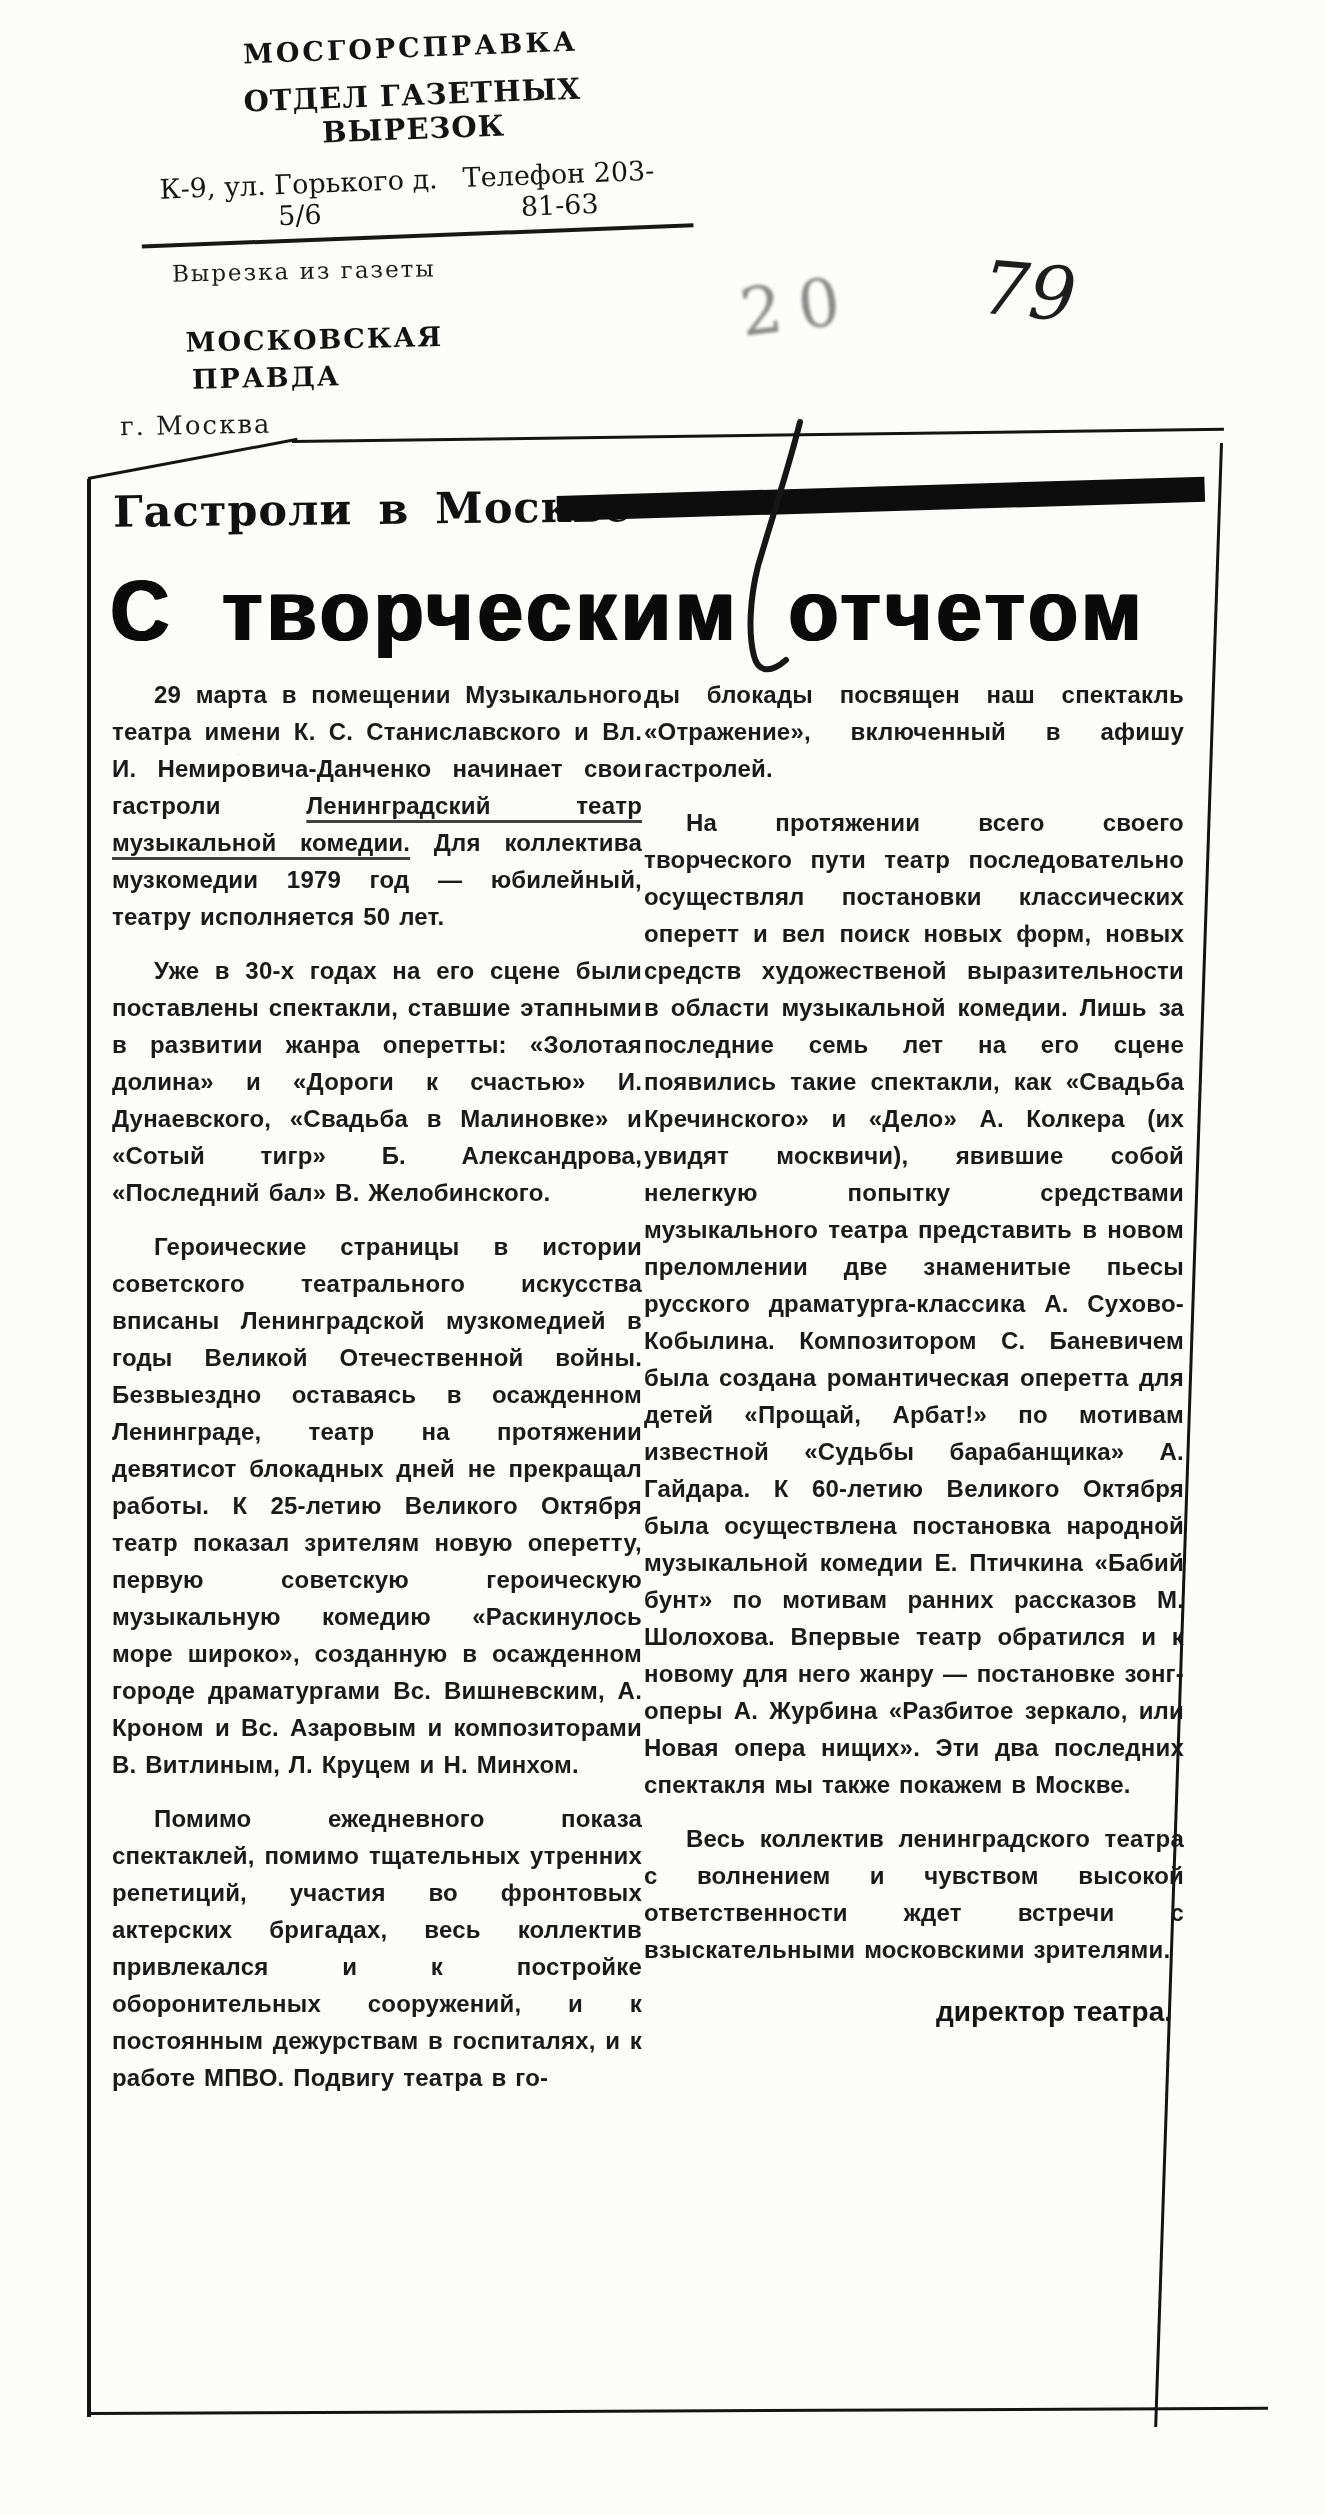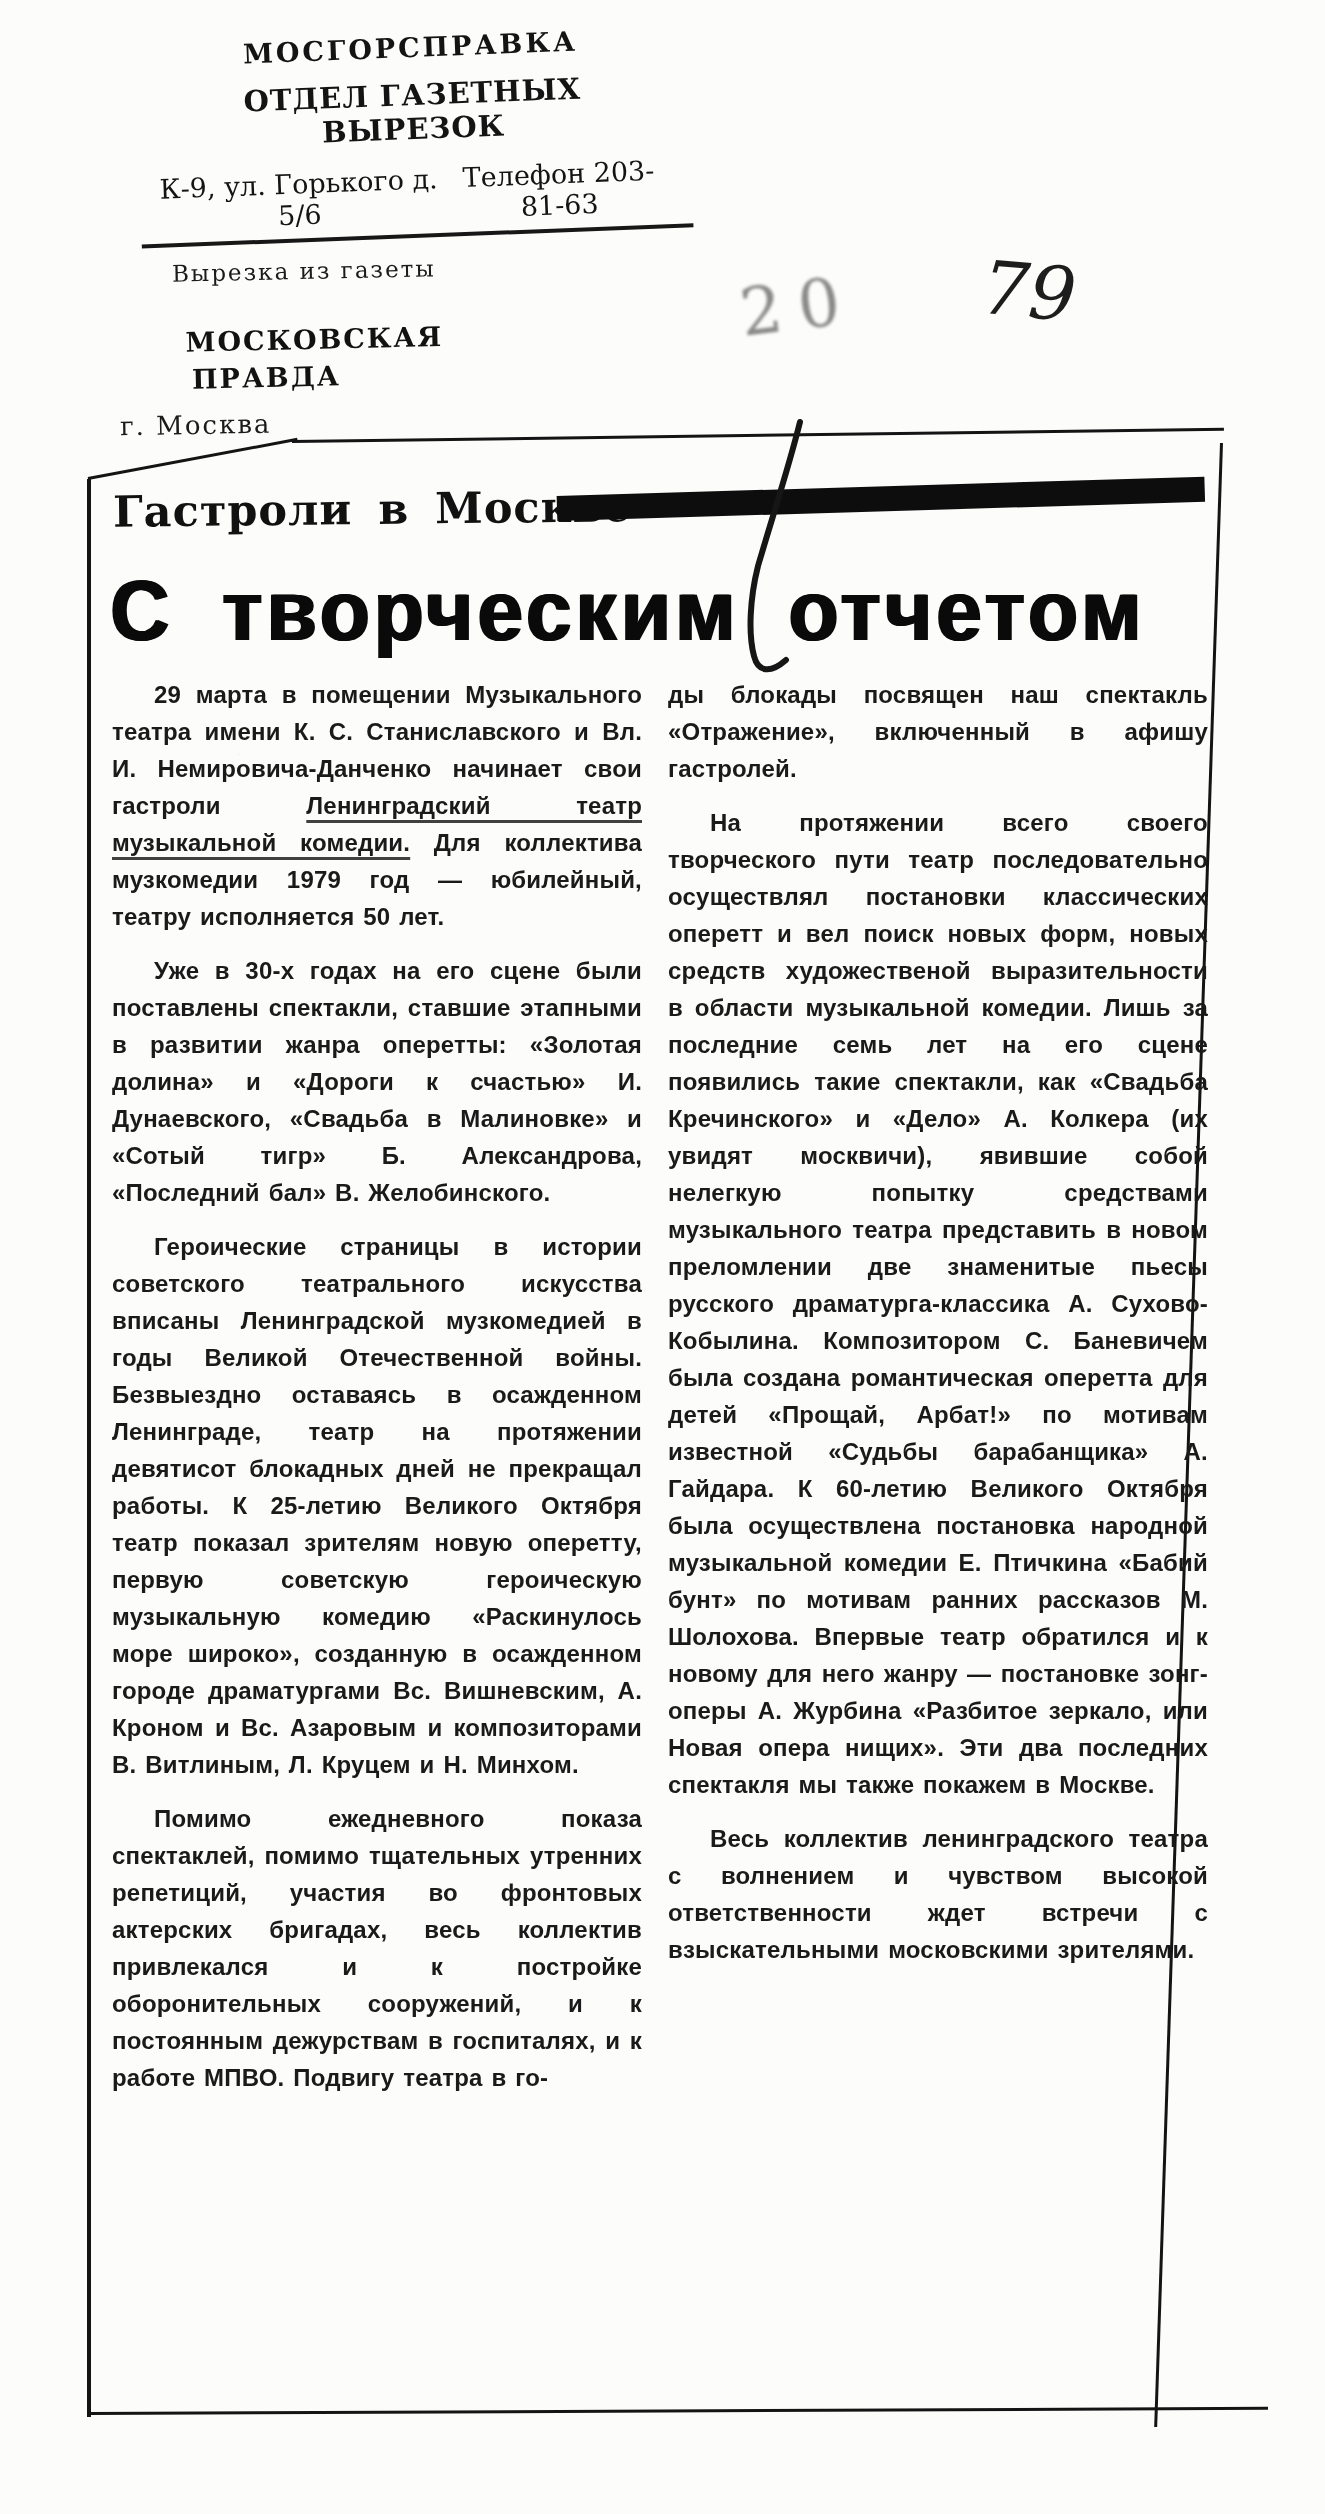--- a/index.html
+++ b/index.html
@@ -80,21 +80,21 @@
     position:absolute;left:110px;top:562px;width:1145px;
     font-size:82px;font-weight:bold;letter-spacing:4px;word-spacing:22px;
     color:#0a0a0a;white-space:nowrap;
     text-shadow:1.5px 0 currentColor,-1px 0 currentColor;
     transform:scaleY(1.04);transform-origin:left top;
   }
   .penstroke{position:absolute;left:700px;top:408px;width:200px;height:300px;pointer-events:none;}
   
   .col{position:absolute;top:676px;}
   .col-left{left:112px;width:530px;}
-  .col-right{left:668px;width:540px;}
+  .col-right{left:644px;width:540px;}
   .col p{
     font-size:24px;font-weight:700;line-height:37px;
     text-align:justify;text-indent:42px;margin:0 0 17px 0;
     color:#1a1a1a;letter-spacing:.2px;word-spacing:2px;
   }
   .col p.no-indent{text-indent:0;}
   .hand-underline{
     text-decoration:underline;
     text-decoration-thickness:3px;
     text-decoration-color:rgba(30,30,30,.85);
@@ -150,16 +150,17 @@
     <p>Уже в 30-х годах на его сцене были поставлены спектакли, ставшие этапными в развитии жанра оперетты: «Золотая долина» и «Дороги к счастью» И. Дунаевского, «Свадьба в Малиновке» и «Сотый тигр» Б. Александрова, «Последний бал» В. Желобинского.</p>
     <p>Героические страницы в истории советского театрального искусства вписаны Ленинградской музкомедией в годы Великой Отечественной войны. Безвыездно оставаясь в осажденном Ленинграде, театр на протяжении девятисот блокадных дней не прекращал работы. К 25-летию Великого Октября театр показал зрителям новую оперетту, первую советскую героическую музыкальную комедию «Раскинулось море широко», созданную в осажденном городе драматургами Вс. Вишневским, А. Кроном и Вс. Азаровым и композиторами В. Витлиным, Л. Круцем и Н. Минхом.</p>
     <p>Помимо ежедневного показа спектаклей, помимо тщательных утренних репетиций, участия во фронтовых актерских бригадах, весь коллектив привлекался и к постройке оборонительных сооружений, и к постоянным дежурствам в госпиталях, и к работе МПВО. Подвигу театра в го-</p>
   </div>
 
   <div class="col col-right">
     <p class="no-indent">ды блокады посвящен наш спектакль «Отражение», включенный в афишу гастролей.</p>
     <p>На протяжении всего своего творческого пути театр последовательно осуществлял постановки классических оперетт и вел поиск новых форм, новых средств художественой выразительности в области музыкальной комедии. Лишь за последние семь лет на его сцене появились такие спектакли, как «Свадьба Кречинского» и «Дело» А. Колкера (их увидят москвичи), явившие собой нелегкую попытку средствами музыкального театра представить в новом преломлении две знаменитые пьесы русского драматурга-классика А. Сухово-Кобылина. Композитором С. Баневичем была создана романтическая оперетта для детей «Прощай, Арбат!» по мотивам известной «Судьбы барабанщика» А. Гайдара. К 60-летию Великого Октября была осуществлена постановка народной музыкальной комедии Е. Птичкина «Бабий бунт» по мотивам ранних рассказов М. Шолохова. Впервые театр обратился и к новому для него жанру — постановке зонг-оперы А. Журбина «Разбитое зеркало, или Новая опера нищих». Эти два последних спектакля мы также покажем в Москве.</p>
     <p>Весь коллектив ленинградского театра с волнением и чувством высокой ответственности ждет встречи с взыскательными московскими зрителями.</p>
     <div class="sig">
+      <div class="sig-t2">директор театра.</div>
     </div>
   </div>
 
 </div>
 
 </body></html>

